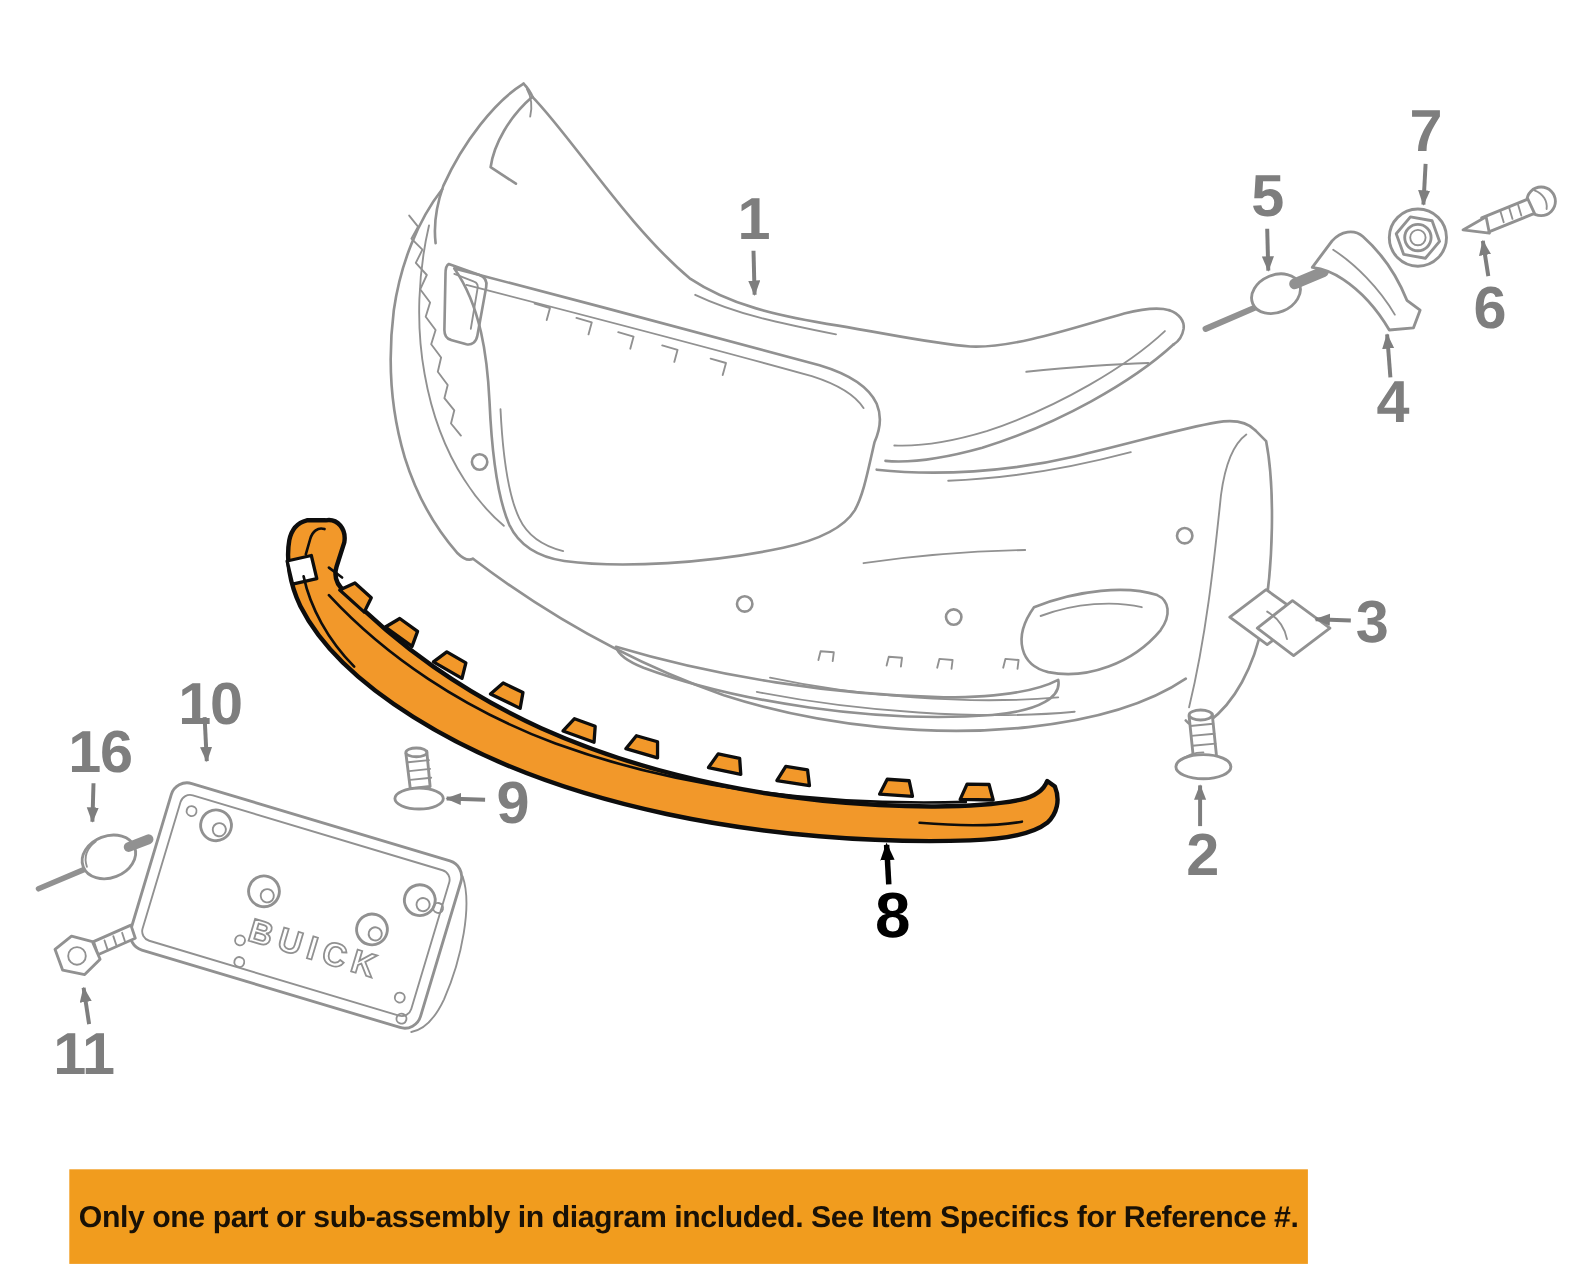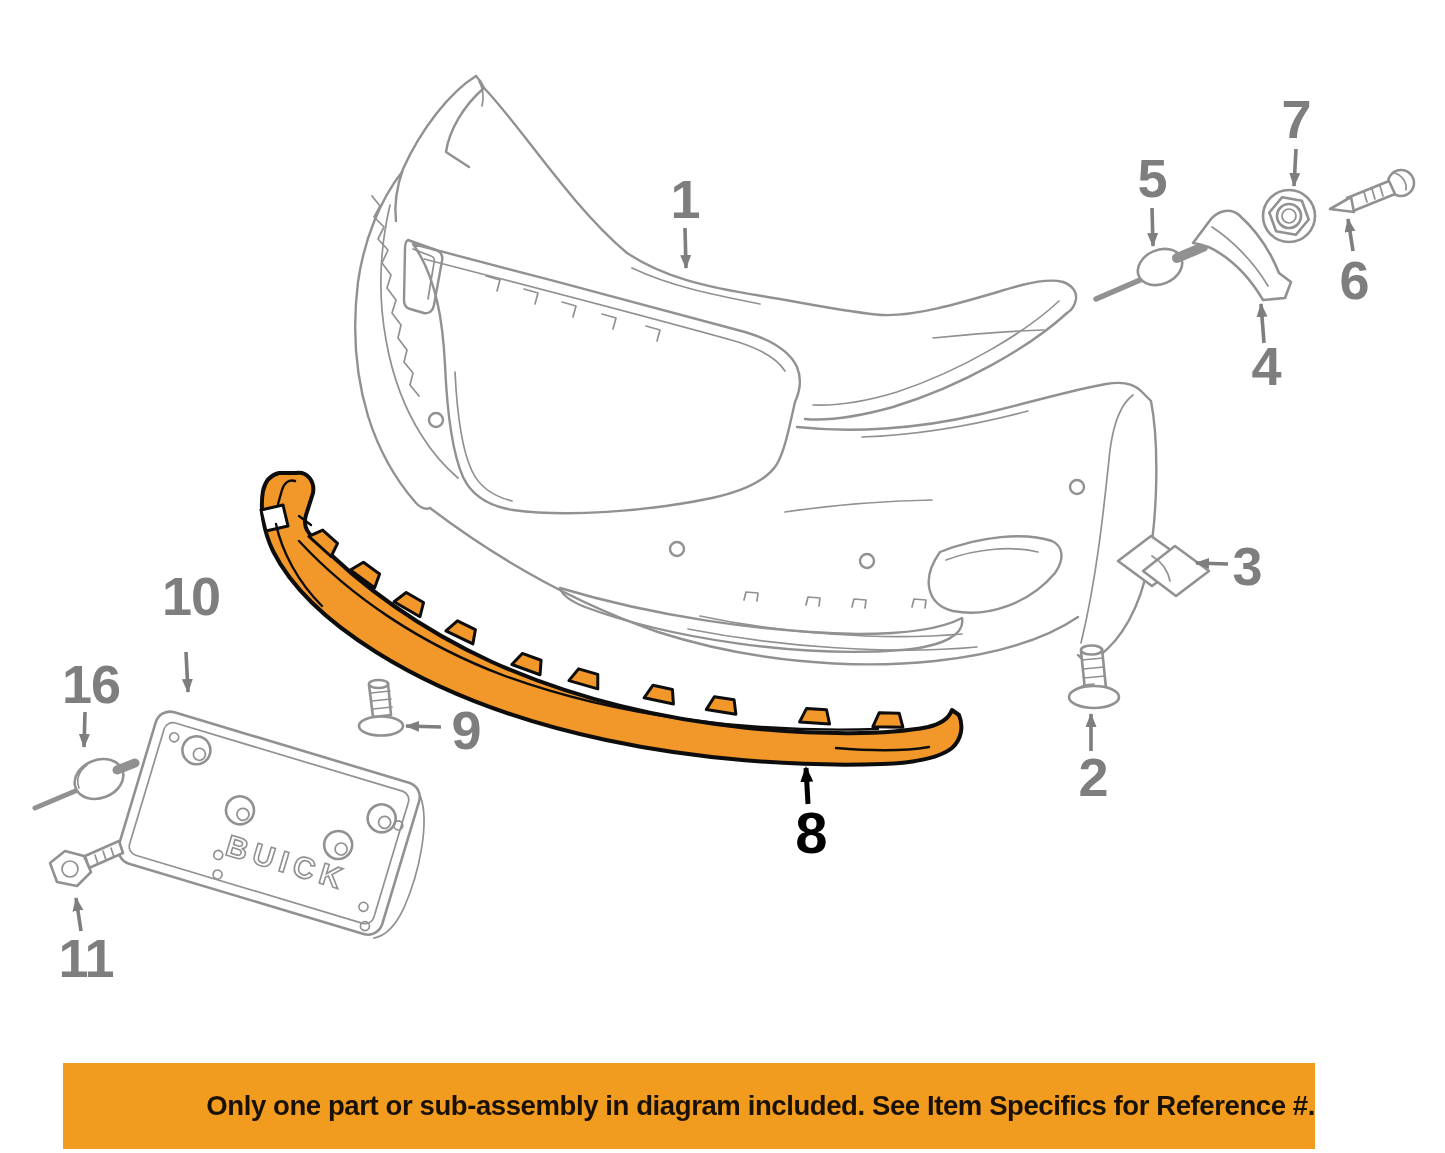--- a/index.html
+++ b/index.html
@@ -28,23 +28,23 @@
   .plate-logo{font-family:"Liberation Sans",sans-serif;font-weight:bold;font-size:30px;
               letter-spacing:6px;fill:none;stroke:var(--line,#919191);stroke-width:1.6px;}
 
   
   .callout{position:absolute;transform:translate(-50%,-50%);
            font-weight:bold;font-size:54px;line-height:1;color:var(--label,#7e7e7e);
            letter-spacing:-1px;}
   .callout.black{color:var(--highlight_label,#000);font-size:58px;}
 
   
-  .banner{position:absolute;left:63px;top:1063px;width:1252px;height:86px;
+  .banner{position:absolute;left:63px;top:1063px;width:1126px;height:86px;
           background:var(--banner_bg,#f19c1e);color:var(--banner_text,#191106);
-          display:flex;flex-direction:column;justify-content:center;align-items:flex-end;gap:3px;}
+          display:flex;flex-direction:column;justify-content:center;align-items:center;gap:3px;}
   .banner .bl{font-weight:bold;font-size:27.5px;letter-spacing:-0.4px;white-space:nowrap;}
 </style>
 </head>
 <body>
 
 <div class="stage">
 
   <svg width="1445" height="1153" viewBox="0 0 1445 1153">
     <defs>
       <marker id="ag" markerUnits="userSpaceOnUse" markerWidth="16" markerHeight="13" refX="13" refY="5.5" orient="auto">
@@ -248,21 +248,21 @@
 
   <div class="callout" style="left:685px;top:199px">1</div>
   <div class="callout" style="left:1093px;top:777px">2</div>
   <div class="callout" style="left:1247px;top:566px">3</div>
   <div class="callout" style="left:1266px;top:366px">4</div>
   <div class="callout" style="left:1152px;top:178px">5</div>
   <div class="callout" style="left:1354px;top:280px">6</div>
   <div class="callout" style="left:1296px;top:119px">7</div>
   <div class="callout black" style="left:811px;top:833px">8</div>
   <div class="callout" style="left:466px;top:730px">9</div>
-  <div class="callout" style="left:191px;top:596px">10</div>
-  <div class="callout" style="left:86px;top:958px">11</div>
+  <div class="callout" style="left:191px;top:640px">10</div>
+  <div class="callout" style="left:76px;top:958px">11</div>
   <div class="callout" style="left:91px;top:684px">16</div>
 
   <div class="banner">
     <div class="bl">Only one part or sub-assembly in diagram included. See Item Specifics for Reference #.</div>
   </div>
 
 </div>
 
 </body></html>

